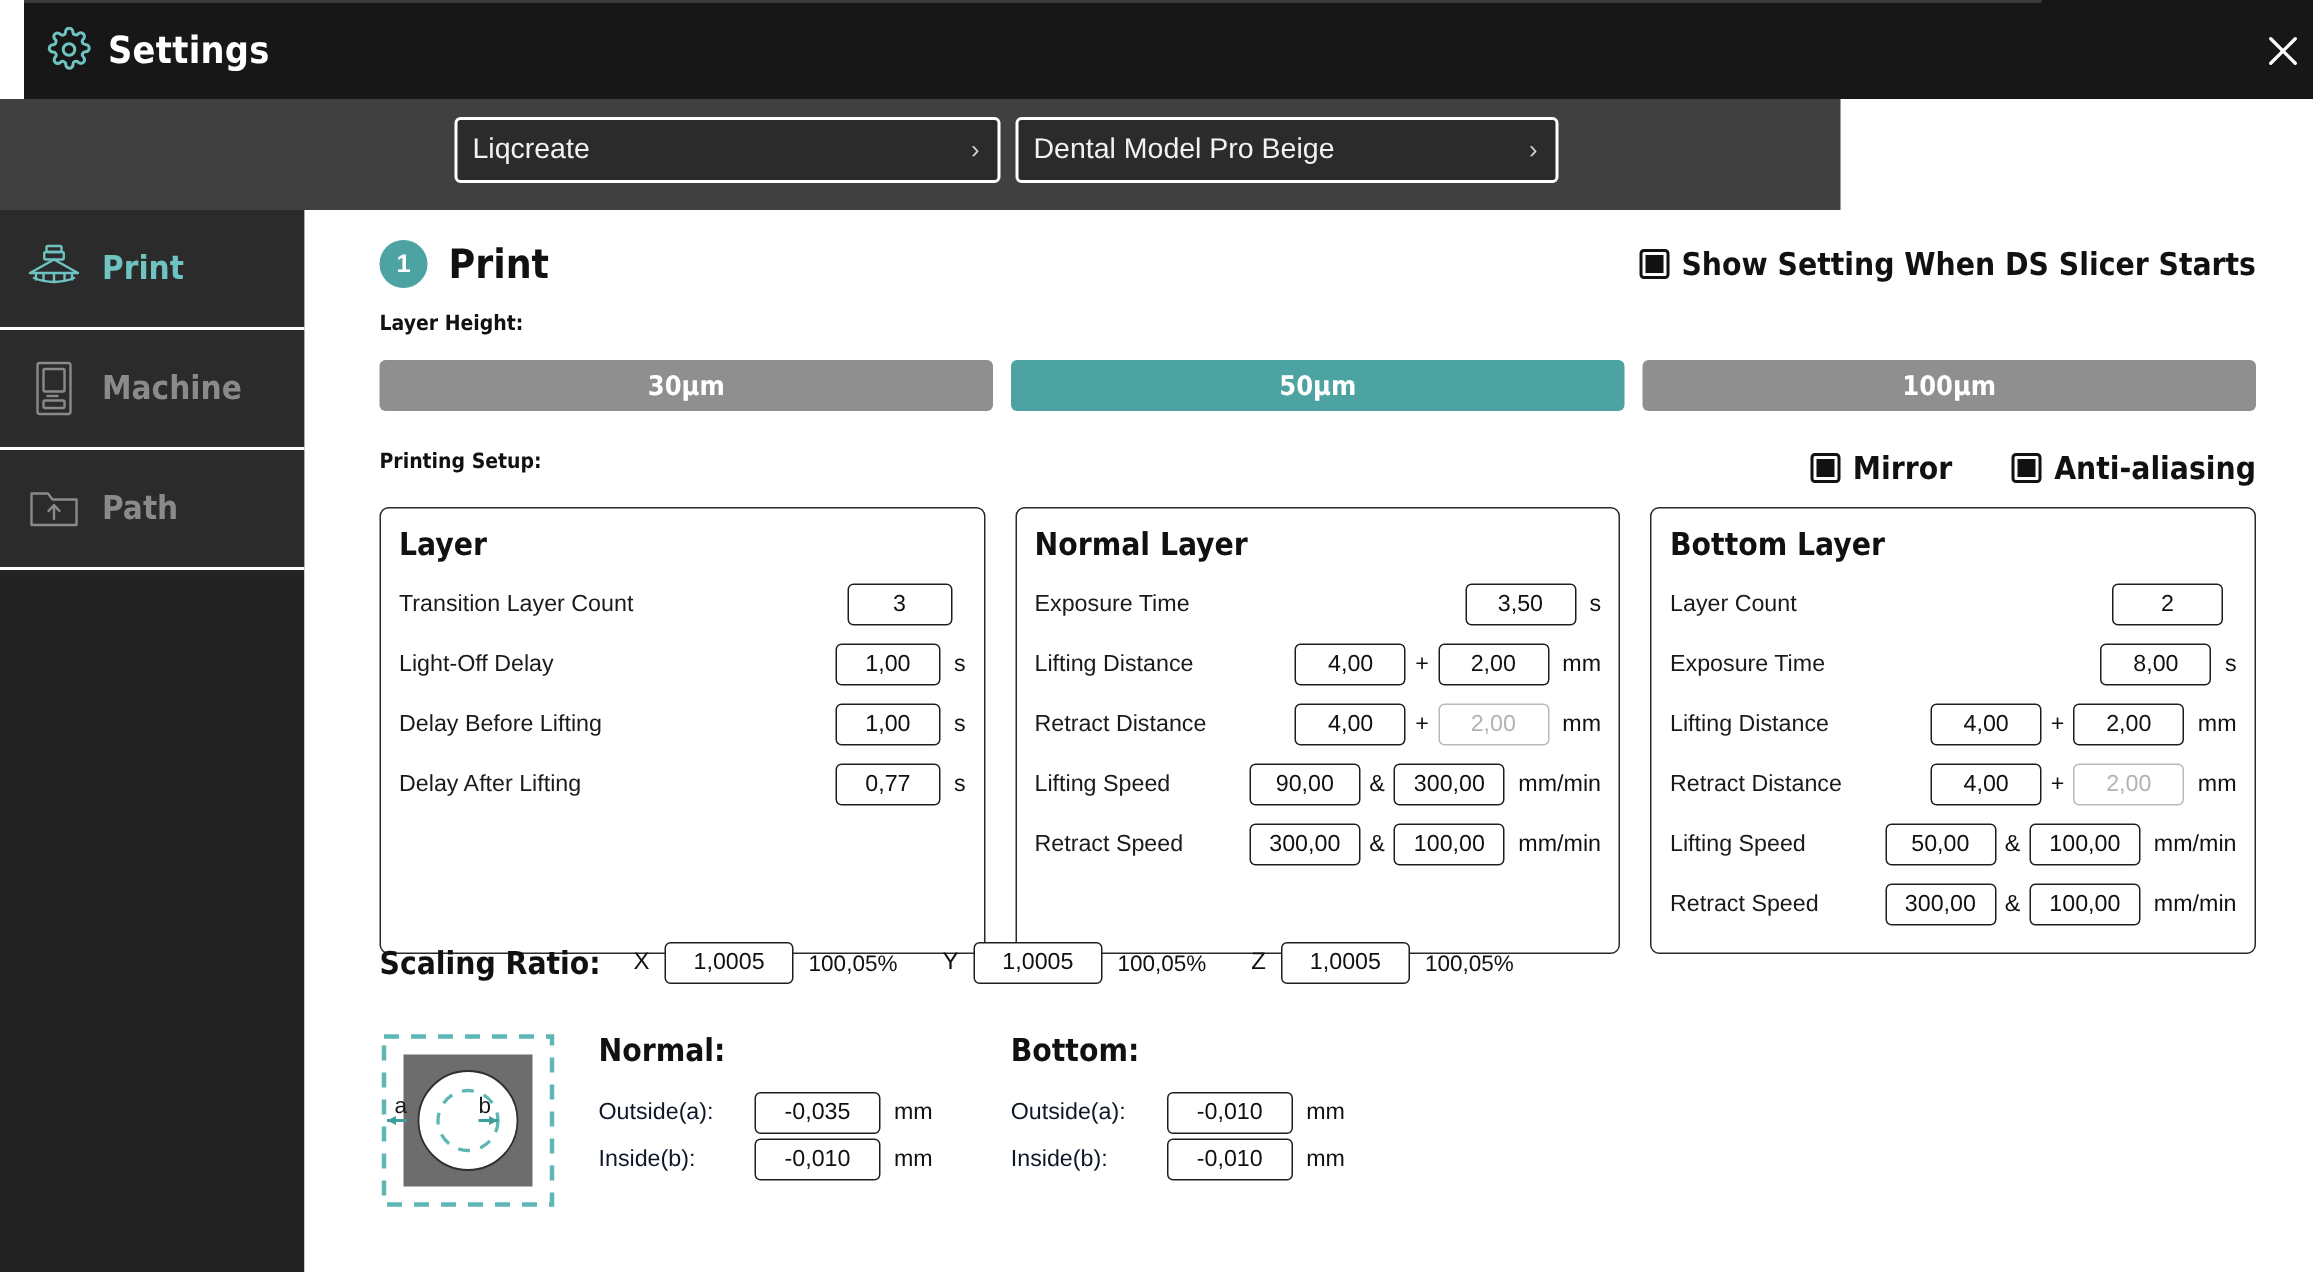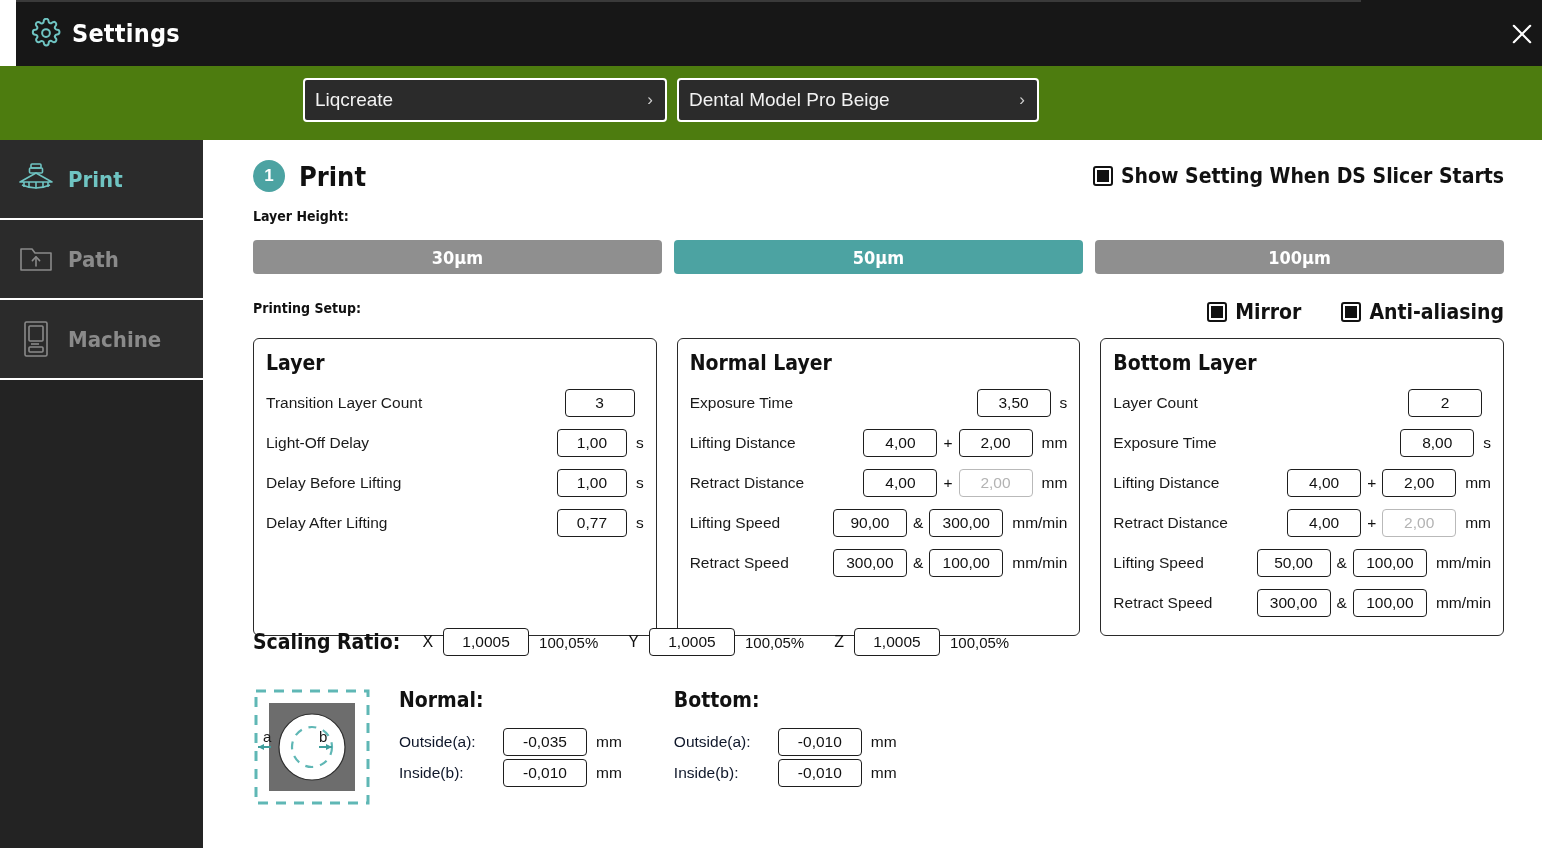--- a/index.html
+++ b/index.html
@@ -26,22 +26,22 @@
     color: #ffffff; font-family: "DejaVu Sans Condensed","Liberation Sans", sans-serif;
     font-weight: bold; font-size: 25px; margin-left: 8px; letter-spacing: .2px;
   }
   .close-btn {
     position: absolute; right: 14px; top: 12px; width: 44px; height: 44px;
     display: flex; align-items: center; justify-content: center; cursor: pointer;
   }
 
   
   .toolbar {
-    position: absolute; left: 0; top: 66px; width: 1542px; height: 74px;
-    background: #4d7c0f;
+    position: absolute; left: 0; top: 66px; width: 1227px; height: 74px;
+    background: #404040;
   }
   .combo {
     position: absolute; top: 12px; height: 44px;
     background: #2b2b2b; border: 2px solid #ffffff; border-radius: 4px;
     display: flex; align-items: center; cursor: pointer;
   }
   .combo-label {
     color: #f2f2f2; font-size: 19px; margin-left: 10px; flex: 1;
     white-space: nowrap; overflow: hidden;
   }
@@ -257,39 +257,39 @@
           <path d="M20 12 L4 21 L36 21 Z"></path>
           <path d="M8 21 v5 M13 21 v6 M20 21 v6.5 M27 21 v6 M32 21 v5"></path>
           <path d="M6 24 q14 6 28 0"></path>
         </svg>
       </span>
       <span class="side-label">Print</span>
     </div>
 
     <div class="side-item">
       <span class="side-icon">
-        <svg width="38" height="32" viewBox="0 0 38 32" fill="none" stroke="#8a8a8a" stroke-width="1.6" stroke-linejoin="round" stroke-linecap="round">
-          <path d="M4 27 V6 h11 l3 4 h16 v17 Z"></path>
-          <line x1="19" y1="23" x2="19" y2="14"></line>
-          <polyline points="15.4,17.6 19,13.8 22.6,17.6"></polyline>
-        </svg>
-      </span>
-      <span class="side-label">Path</span>
-    </div>
-
-    <div class="side-item">
-      <span class="side-icon">
         <svg width="32" height="38" viewBox="0 0 32 38" fill="none" stroke="#8a8a8a" stroke-width="1.6" stroke-linejoin="round">
           <rect x="5" y="2" width="22" height="34" rx="1.5"></rect>
           <rect x="9" y="6" width="14" height="15" rx="1"></rect>
           <line x1="11" y1="24" x2="19" y2="24"></line>
           <rect x="9" y="27" width="14" height="5" rx="1"></rect>
         </svg>
       </span>
       <span class="side-label">Machine</span>
+    </div>
+
+    <div class="side-item">
+      <span class="side-icon">
+        <svg width="38" height="32" viewBox="0 0 38 32" fill="none" stroke="#8a8a8a" stroke-width="1.6" stroke-linejoin="round" stroke-linecap="round">
+          <path d="M4 27 V6 h11 l3 4 h16 v17 Z"></path>
+          <line x1="19" y1="23" x2="19" y2="14"></line>
+          <polyline points="15.4,17.6 19,13.8 22.6,17.6"></polyline>
+        </svg>
+      </span>
+      <span class="side-label">Path</span>
     </div>
   </div>
 
   <div class="main">
 
     <div class="section-head">
       <div class="step-badge">1</div>
       <div class="section-title">Print</div>
     </div>
 

